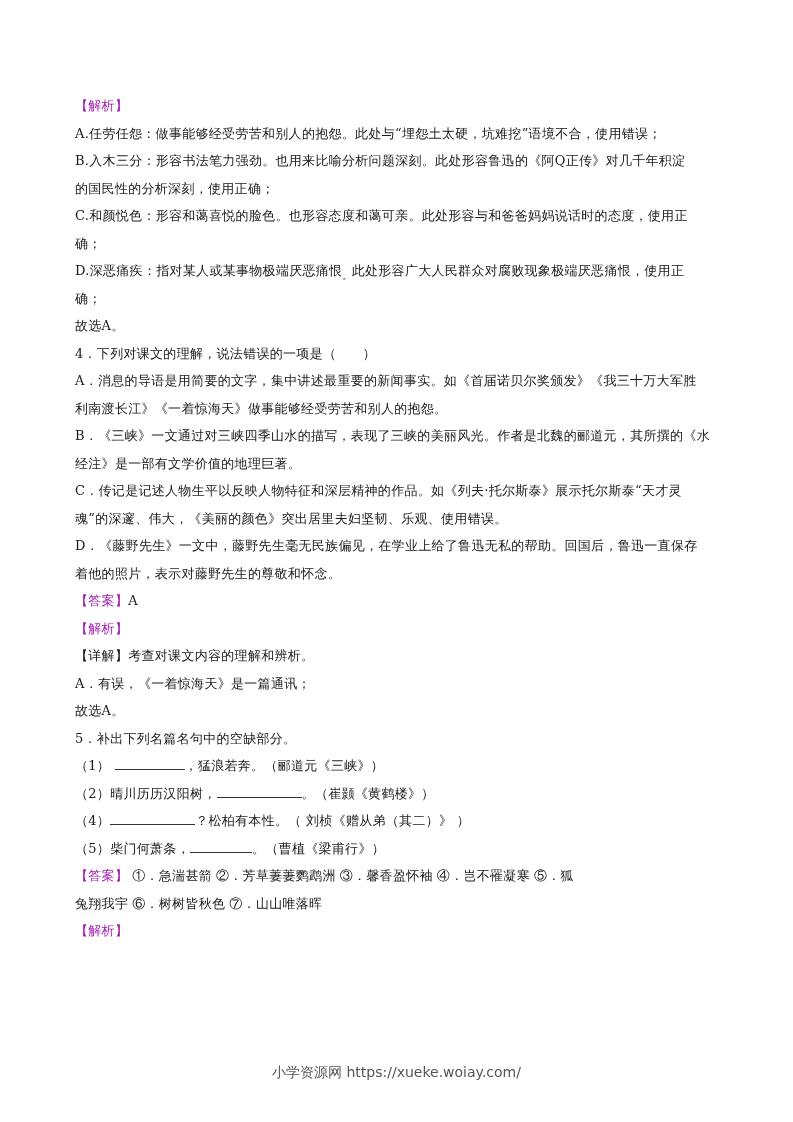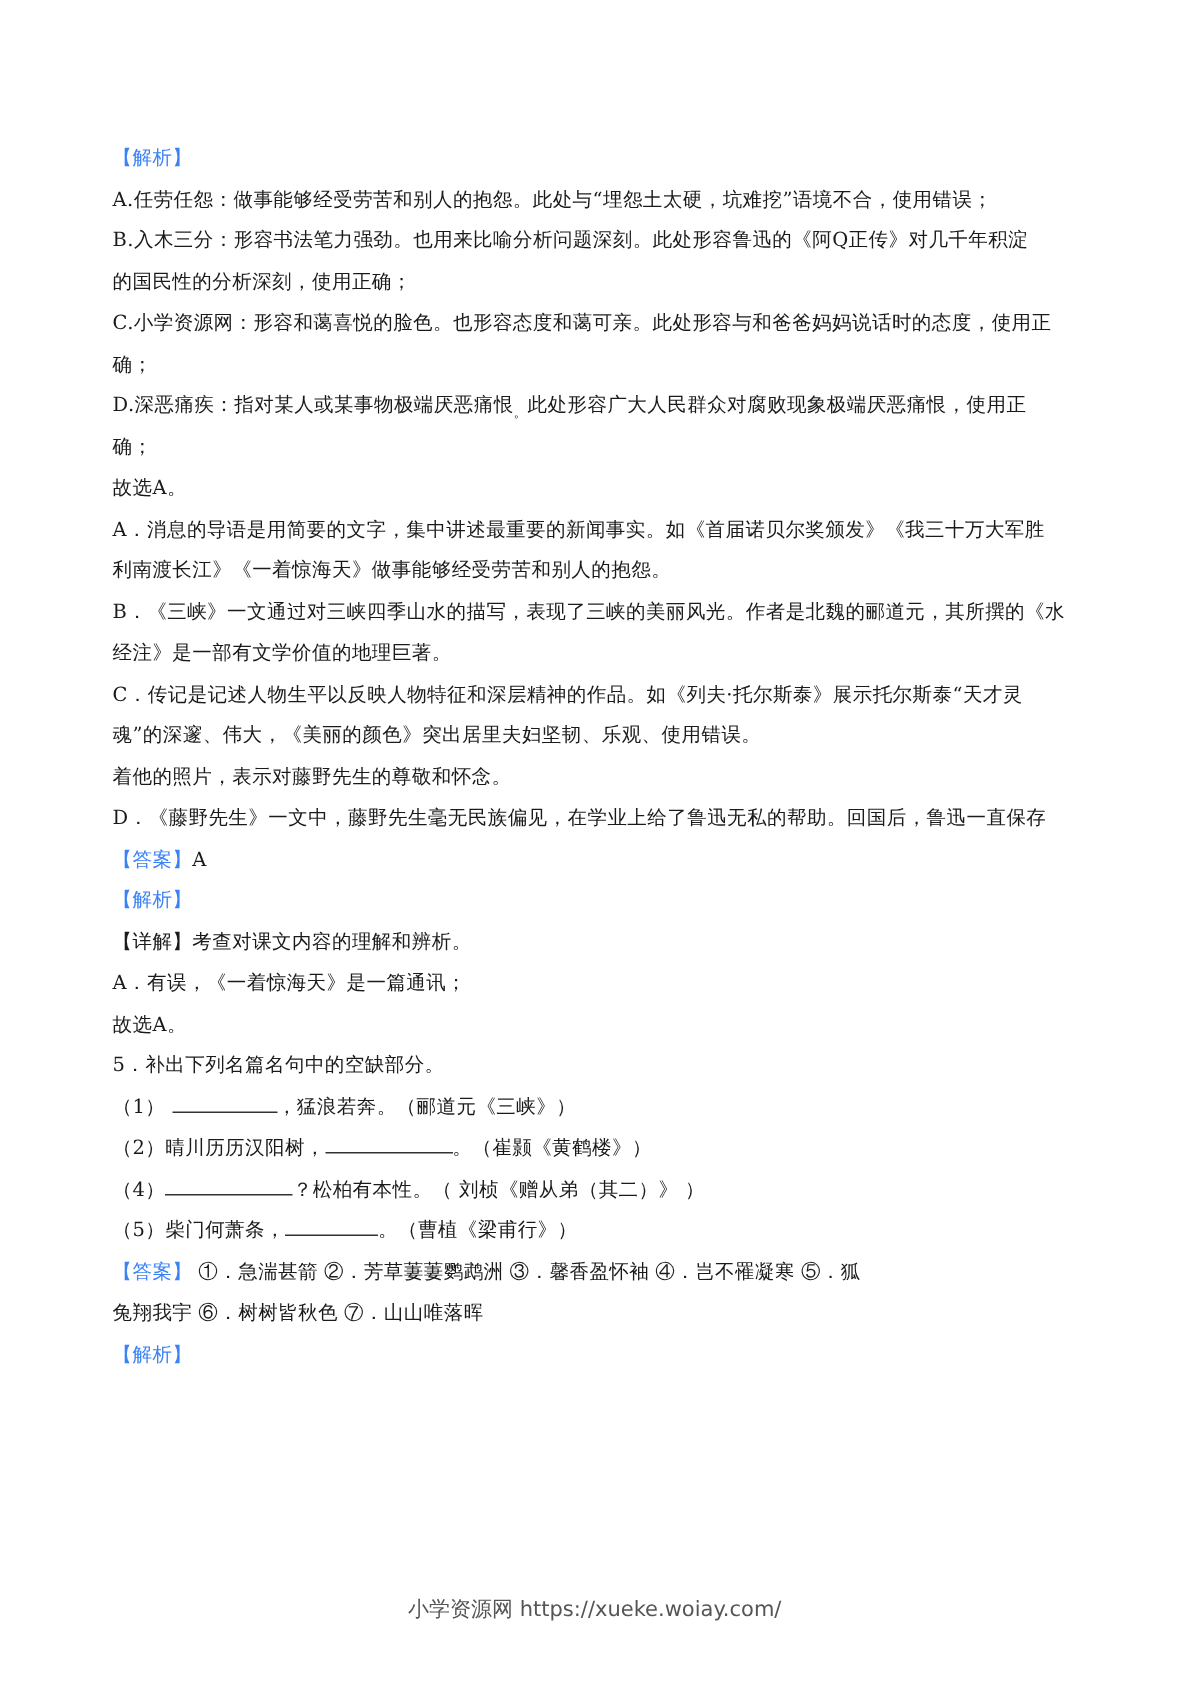--- a/index.html
+++ b/index.html
@@ -6,55 +6,56 @@
   body {
     width: 793px; height: 1122px; position: relative; overflow: hidden;
     font-family: "DejaVu Serif", "Liberation Serif", serif;
     color: #1a1a1a;
   }
   .page { position: absolute; left: 75px; top: 92px; width: 650px; }
   .line {
     font-size: 13px; line-height: 27.5px; height: 27.5px;
     white-space: nowrap; letter-spacing: 0.3px;
   }
-  .tag-blue { color: #3b82f6; }
+  .tag-blue { color: #a21caf; }
   .blank { display: inline-block; border-bottom: 1px solid #333; height: 12px; vertical-align: baseline; }
   .ans-item { display: inline-block; margin-left: 4px; }
   .small-dot { font-size: 9px; vertical-align: -4px; }
   .footer {
     position: absolute; top: 1064px; left: 0; width: 793px; text-align: center;
     font-family: "DejaVu Sans", "Liberation Sans", sans-serif;
     font-size: 14px; color: #555555;
   }
 </style>
 </head>
 <body>
 
 <div class="page">
 
   <div class="line tag-blue">【解析】</div>
   <div class="line">A.任劳任怨：做事能够经受劳苦和别人的抱怨。此处与“埋怨土太硬，坑难挖”语境不合，使用错误；</div>
   <div class="line">B.入木三分：形容书法笔力强劲。也用来比喻分析问题深刻。此处形容鲁迅的《阿Q正传》对几千年积淀</div>
   <div class="line">的国民性的分析深刻，使用正确；</div>
-  <div class="line">C.小学资源网：形容和蔼喜悦的脸色。也形容态度和蔼可亲。此处形容与和爸爸妈妈说话时的态度，使用正</div>
+  <div class="line">C.和颜悦色：形容和蔼喜悦的脸色。也形容态度和蔼可亲。此处形容与和爸爸妈妈说话时的态度，使用正</div>
   <div class="line">确；</div>
   <div class="line">
     <span>D.深恶痛疾：指对某人或某事物极端厌恶痛恨</span><span class="small-dot">。</span><span>此处形容广大人民群众对腐败现象极端厌恶痛恨，使用正</span>
   </div>
   <div class="line">确；</div>
   <div class="line">故选A。</div>
 
+  <div class="line">4．下列对课文的理解，说法错误的一项是（　　）</div>
   <div class="line">A．消息的导语是用简要的文字，集中讲述最重要的新闻事实。如《首届诺贝尔奖颁发》《我三十万大军胜</div>
   <div class="line">利南渡长江》《一着惊海天》做事能够经受劳苦和别人的抱怨。</div>
   <div class="line">B．《三峡》一文通过对三峡四季山水的描写，表现了三峡的美丽风光。作者是北魏的郦道元，其所撰的《水</div>
   <div class="line">经注》是一部有文学价值的地理巨著。</div>
   <div class="line">C．传记是记述人物生平以反映人物特征和深层精神的作品。如《列夫·托尔斯泰》展示托尔斯泰“天才灵</div>
   <div class="line">魂”的深邃、伟大，《美丽的颜色》突出居里夫妇坚韧、乐观、使用错误。</div>
+  <div class="line">D．《藤野先生》一文中，藤野先生毫无民族偏见，在学业上给了鲁迅无私的帮助。回国后，鲁迅一直保存</div>
   <div class="line">着他的照片，表示对藤野先生的尊敬和怀念。</div>
-  <div class="line">D．《藤野先生》一文中，藤野先生毫无民族偏见，在学业上给了鲁迅无私的帮助。回国后，鲁迅一直保存</div>
   <div class="line">
     <span class="tag-blue">【答案】</span><span>A</span>
   </div>
   <div class="line tag-blue">【解析】</div>
   <div class="line">
     <span>【详解】</span><span>考查对课文内容的理解和辨析。</span>
   </div>
   <div class="line">A．有误，《一着惊海天》是一篇通讯；</div>
   <div class="line">故选A。</div>
 

